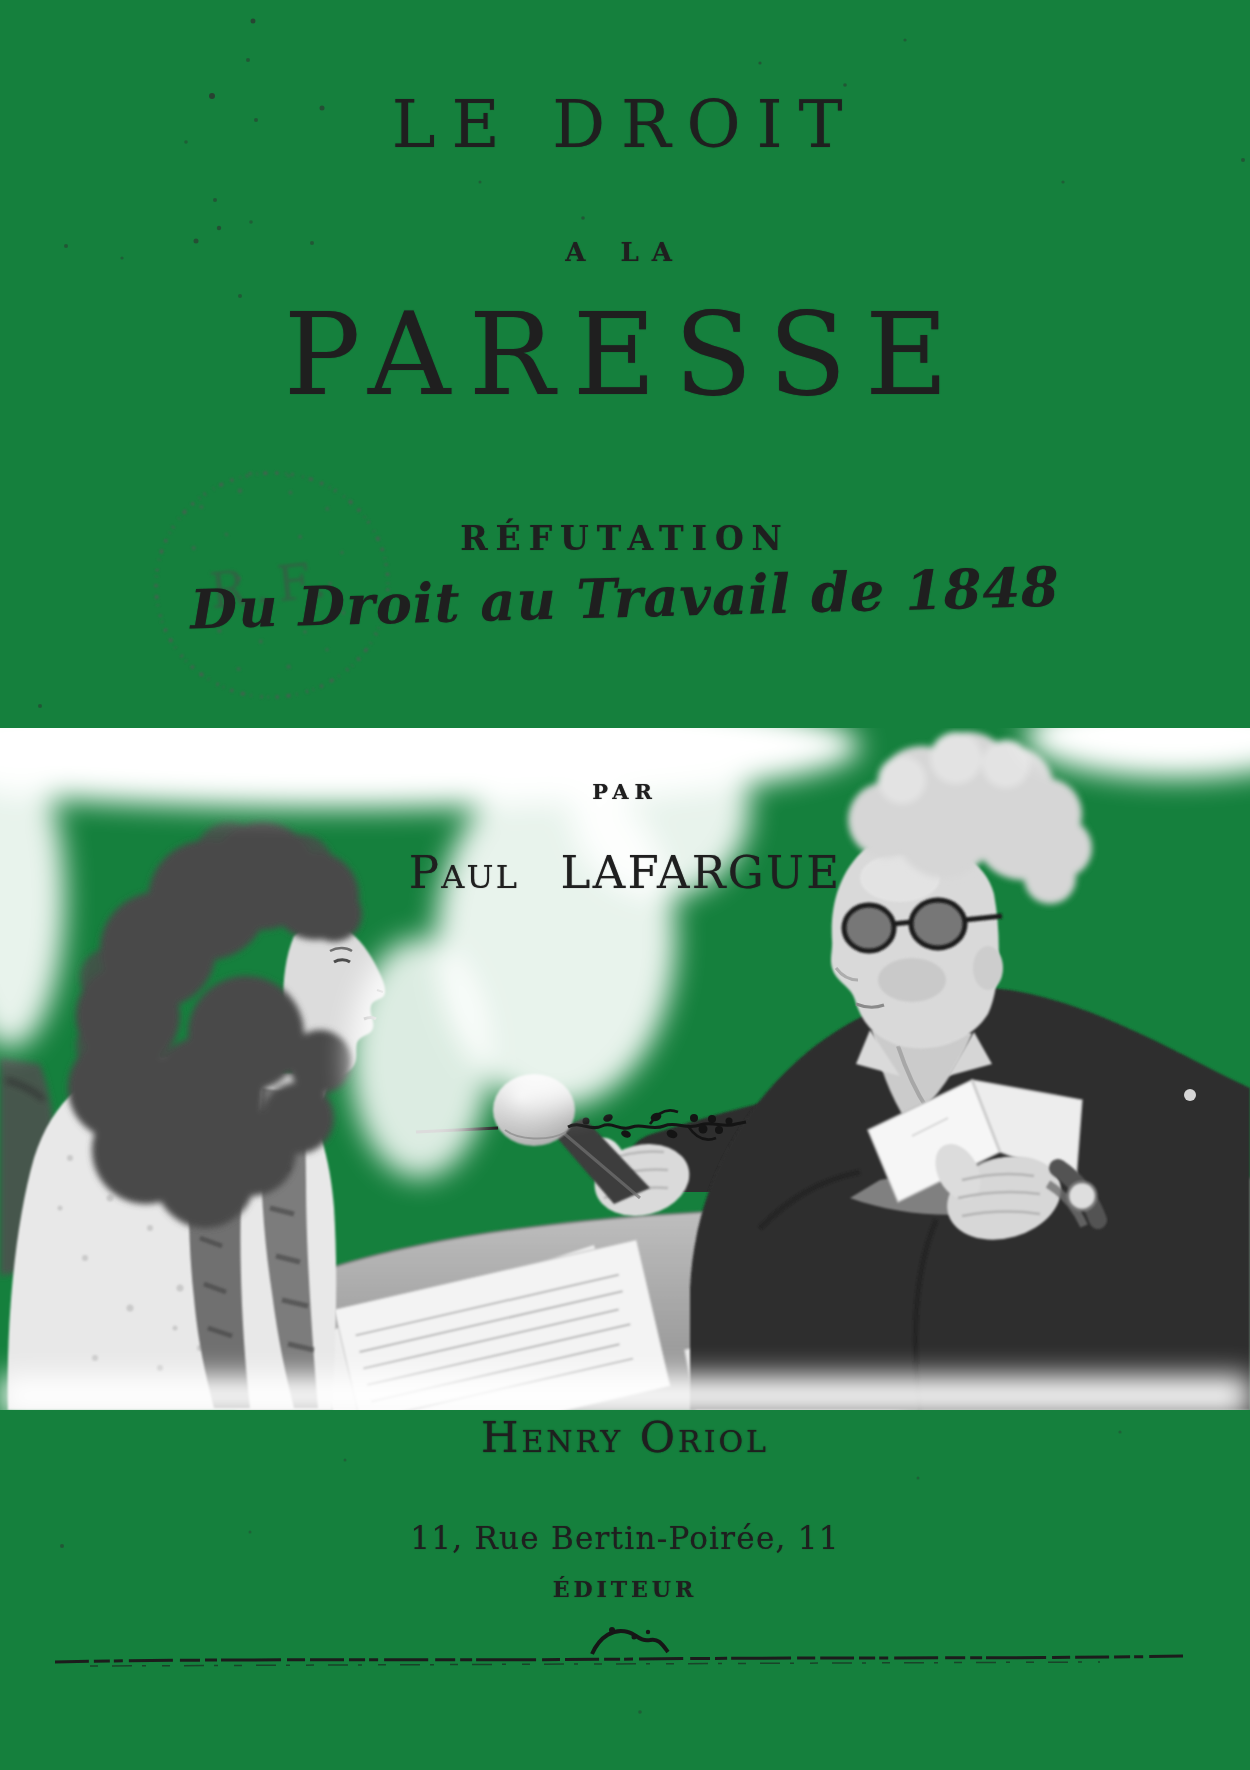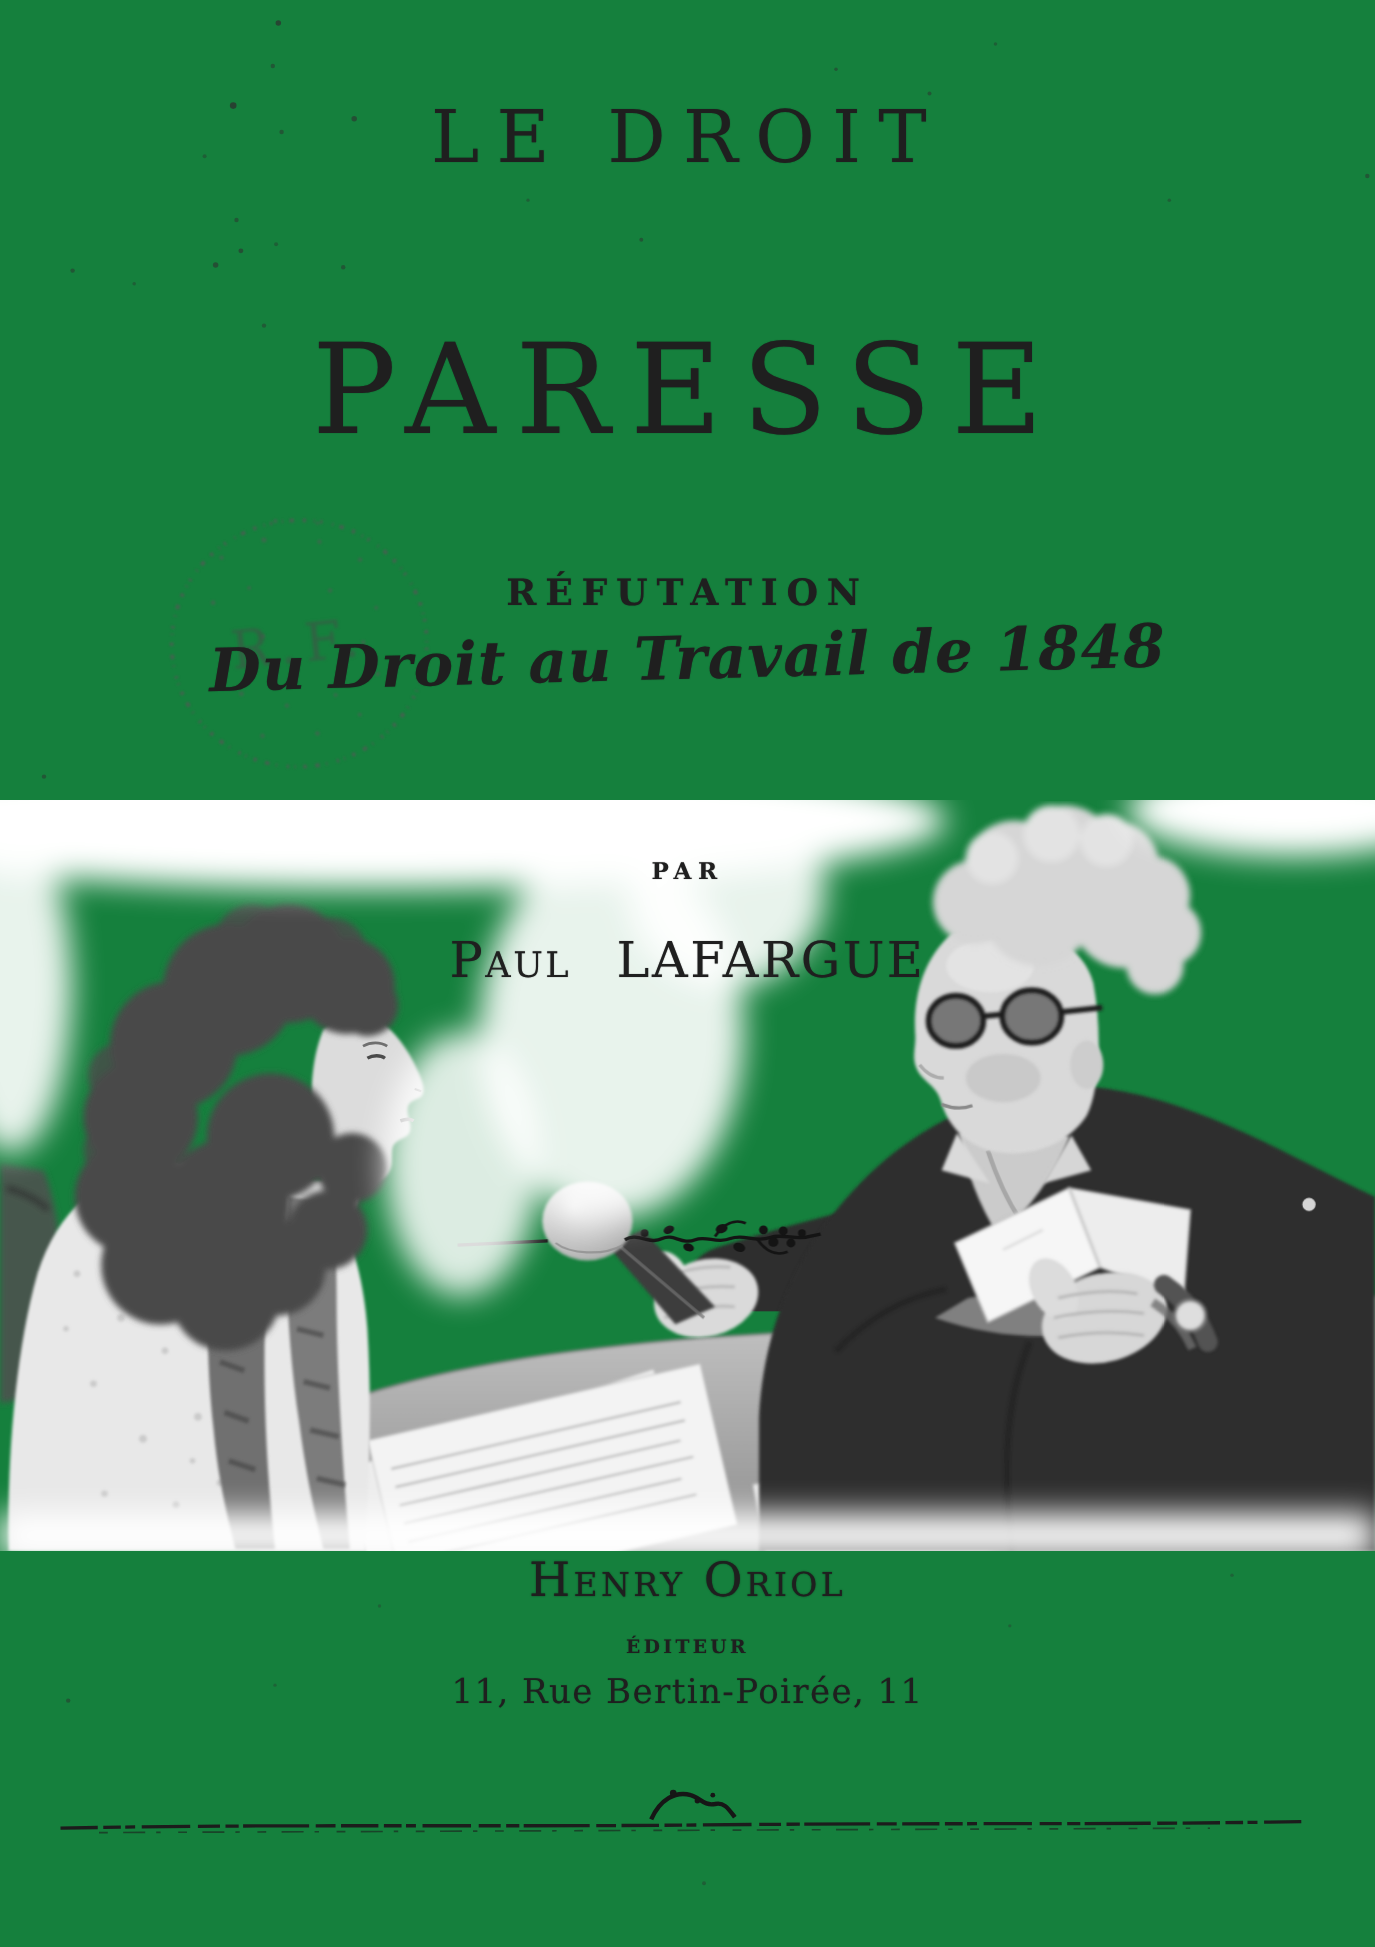--- a/index.html
+++ b/index.html
@@ -16,21 +16,21 @@
   .t2{top:237px;font-size:26px;font-weight:bold;letter-spacing:.5em;}
   .t3{top:288px;font-size:114px;letter-spacing:.16em;}
   .ref{top:519px;font-size:33px;font-weight:bold;letter-spacing:.24em;}
   .script{
     top:566px;font-size:54px;font-style:italic;font-weight:bold;
     letter-spacing:.02em;transform:rotate(-1.5deg);
   }
   .par{top:779px;font-size:21px;font-weight:bold;letter-spacing:.28em;text-align:center;}
   .author{top:846px;font-size:45px;font-variant:small-caps;letter-spacing:.05em;word-spacing:.55em;}
   .publisher{top:1412px;font-size:43px;font-variant:small-caps;letter-spacing:.07em;text-shadow:0 0 1.4px rgba(20,20,20,.8);text-align:center;}
-  .editeur{top:1488px;font-size:17px;font-weight:bold;letter-spacing:.18em;}
+  .editeur{top:1576px;font-size:22px;font-weight:bold;letter-spacing:.18em;}
   .address{top:1520px;font-size:31px;font-weight:normal;letter-spacing:.04em;}
   .year{top:1588px;font-size:38px;letter-spacing:.07em;}
   .overlay{position:absolute;left:0;top:0;width:1250px;height:1770px;z-index:0;}
   .photo{position:absolute;left:0;top:728px;width:1250px;height:682px;z-index:1;}
   .txt{z-index:2;}
 </style>
 </head>
 <body>
 
 <div class="page">
@@ -111,20 +111,21 @@
       <g>
         <path d="M592,1654 C600,1636 614,1628 628,1632 C636,1634 640,1642 650,1640 C658,1638 662,1644 668,1652" stroke="#161616" stroke-width="4" fill="none"></path>
         <circle cx="612" cy="1630" r="3" fill="#161616"></circle>
         <circle cx="634" cy="1637" r="2.5" fill="#161616"></circle>
         <circle cx="648" cy="1632" r="2.2" fill="#161616"></circle>
       </g>
     </g>
   </svg>
 
   <div class="txt t1">LE DROIT</div>
+  <div class="txt t2">A LA</div>
   <div class="txt t3">PARESSE</div>
   <div class="txt ref">RÉFUTATION</div>
   <div class="txt script">Du Droit au Travail de 1848</div>
   <div class="txt par">PAR</div>
   <div class="txt author">Paul LAFARGUE</div>
   <div class="txt publisher">Henry Oriol</div>
   <div class="txt editeur">ÉDITEUR</div>
   <div class="txt address">11, Rue Bertin-Poirée, 11</div>
 
   <svg class="photo" viewBox="0 0 1250 682">

